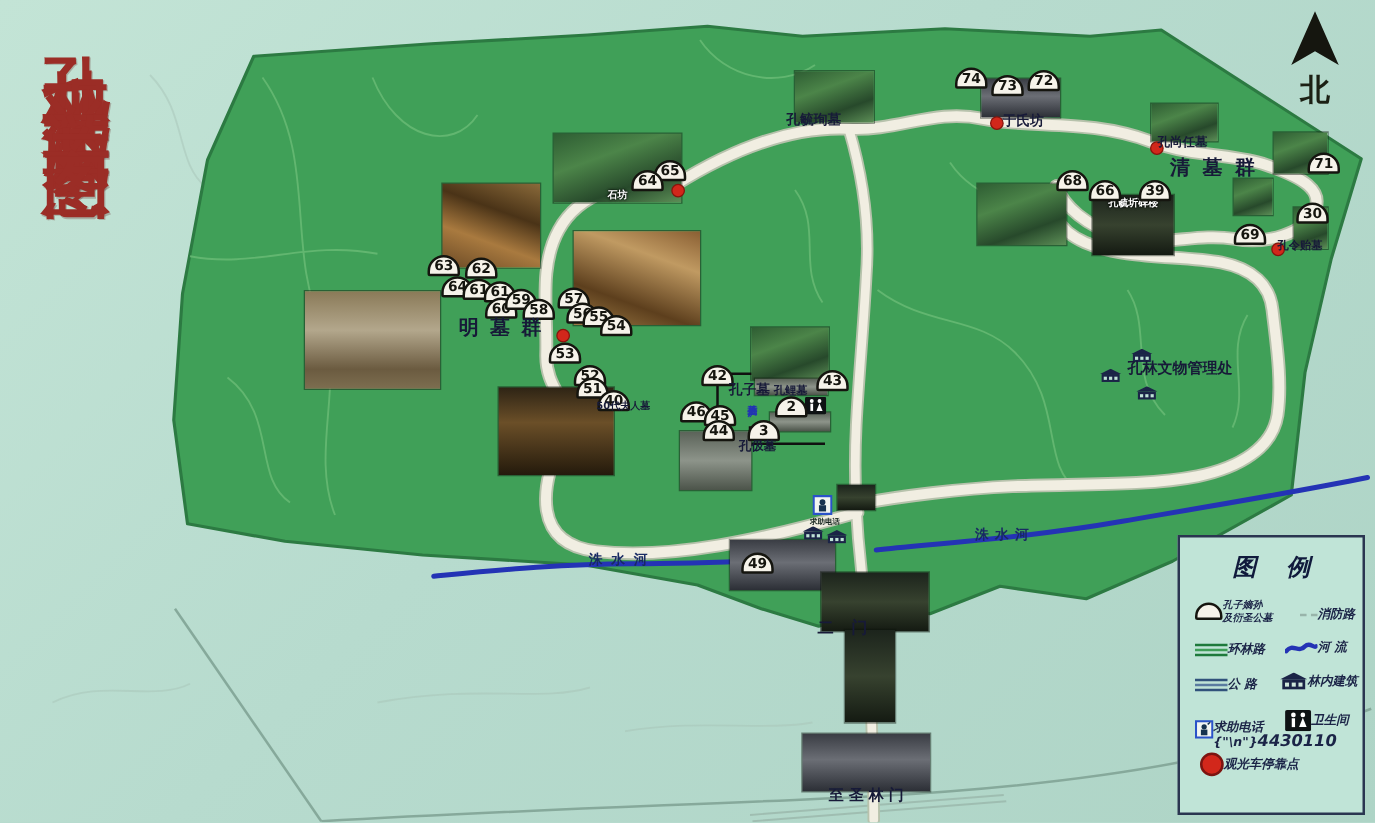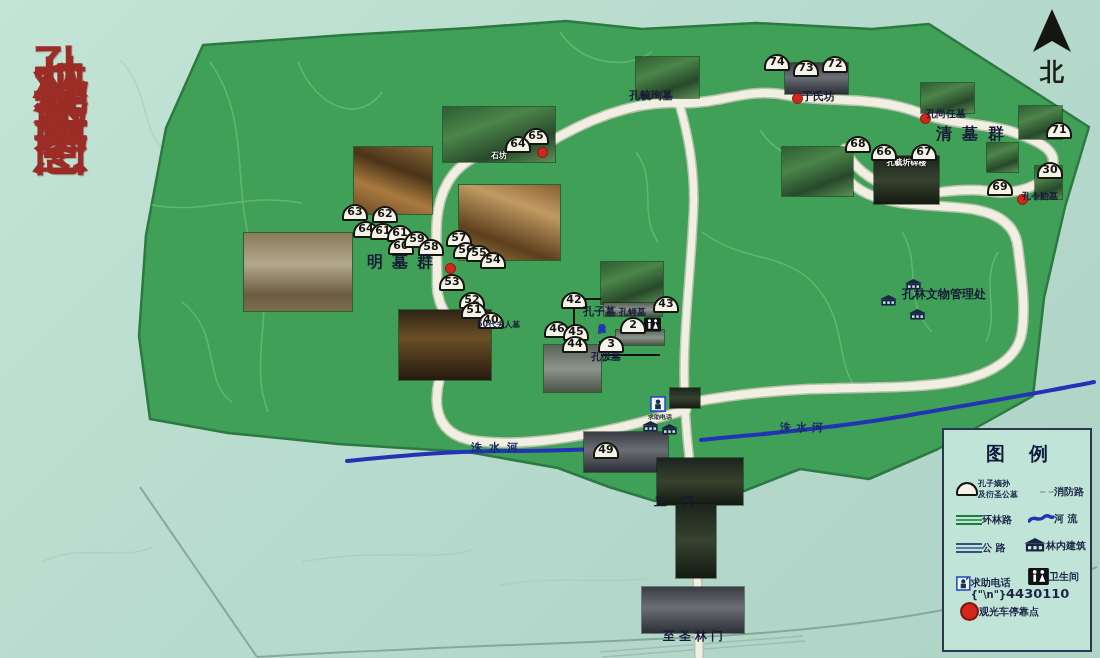--- a/index.html
+++ b/index.html
@@ -20,32 +20,32 @@
   .p-stone{background:linear-gradient(180deg,#8a7a58,#b3a78c 40%,#6b5b40 80%,#7d6e50),radial-gradient(circle at 25% 72%,#ece8da 5px,transparent 6px);}
   .p-dark{background:linear-gradient(180deg,#1c241c,#37422f 50%,#141a12);}
   .p-darkautumn{background:linear-gradient(180deg,#2e2415,#6b4f28 40%,#241a0c);}
   .p-grey{background:linear-gradient(180deg,#5a6258,#8d948a 50%,#4c544a);}
   .p-gate{background:linear-gradient(180deg,#3a3d44,#6b6e75 45%,#2c2f36);}
   .photo-cap{position:absolute;left:0;right:0;bottom:1px;color:#fff;font-size:8px;font-weight:bold;text-align:center;
     text-shadow:0 0 2px #000,0 0 2px #000;white-space:nowrap;}
   .photo-cap.top{bottom:auto;top:1px;}
   
   .marker{position:absolute;width:26px;height:17px;box-sizing:border-box;background:#f6f3ea;border:2px solid #15150f;
-    border-radius:13px 13px 2px 2px;display:flex;align-items:flex-start;justify-content:center;}
+    border-radius:13px 13px 2px 2px;display:flex;align-items:center;justify-content:center;}
   .marker span{font-size:11px;line-height:12px;font-weight:bold;color:#15150f;font-family:"DejaVu Sans",sans-serif;}
   
   .stop{position:absolute;width:9px;height:9px;border-radius:50%;background:#d2271b;border:1px solid #87140c;box-sizing:content-box;}
   
   .map-label{position:absolute;font-weight:bold;color:#171a38;white-space:nowrap;}
   .map-label.vert{writing-mode:vertical-rl;text-orientation:upright;}
   
   .mini{position:absolute;}
   
   .legend{position:absolute;left:942px;top:428px;width:150px;height:224px;background:#c0e4d7;border:2px solid #2a3550;
-    box-sizing:border-box;color:#1b2447;}
+    box-sizing:border-box;color:#1b2447;font-style:italic;}
   .legend-title{text-align:center;margin-top:11px;font-size:19px;font-weight:bold;letter-spacing:24px;padding-left:24px;color:#101a3c;}
   .lg-item{position:absolute;display:flex;align-items:center;gap:0;font-size:10px;font-weight:bold;white-space:pre-line;line-height:11px;}
   .lg-dome{width:22px;height:14px;box-sizing:border-box;background:#f6f3ea;border:2px solid #15150f;border-radius:11px 11px 2px 2px;flex:none;}
   .lg-lines{display:flex;flex-direction:column;gap:2px;width:26px;flex:none;}
   .lg-lines i{display:block;height:2px;}
   .lg-stop{width:15px;height:15px;border-radius:50%;background:#d2271b;border:2px solid #7c1410;flex:none;}
   .lg-dash{width:14px;border-top:2px dashed #8fa9a0;flex:none;opacity:.8;}
   .lg-sub{font-size:13px;font-weight:bold;}
 </style>
 </head>
@@ -109,21 +109,21 @@
 
     <g stroke="#2433b5" stroke-width="4" fill="none" stroke-linecap="round">
       <path d="M 347,461 C 400,456 450,451 505,451 C 545,451 600,449 641,447"></path>
       <path d="M 701,440 C 760,434 830,429 898,417 C 968,405 1040,393 1094,382"></path>
     </g>
 
     <path d="M 1052,9 L 1071,52 L 1052,41 L 1033,52 Z" fill="#15160f"></path>
   </svg>
 
   <div id="map-layer" style="position:absolute;inset:0;">
-      <div class="photo p-green" style="left: 443px; top: 107px; width: 102px; height: 55px; padding-left: 10px;">
+      <div class="photo p-green" style="left: 443px; top: 107px; width: 102px; height: 55px;">
         <span class="photo-cap">石坊</span>
       </div>
       <div class="photo p-autumn" style="left: 354px; top: 147px; width: 78px; height: 67px;"></div>
       <div class="photo p-autumn2" style="left: 459px; top: 185px; width: 101px; height: 75px;"></div>
       <div class="photo p-stone" style="left: 244px; top: 233px; width: 108px; height: 78px;"></div>
       <div class="photo p-darkautumn" style="left: 399px; top: 310px; width: 92px; height: 70px;"></div>
       <div class="photo p-grey" style="left: 544px; top: 345px; width: 57px; height: 47px;"></div>
       <div class="photo p-green" style="left: 601px; top: 262px; width: 62px; height: 42px;"></div>
       <div class="photo p-grey" style="left: 604px; top: 303px; width: 58px; height: 13px;"></div>
       <div class="photo p-grey" style="left: 616px; top: 330px; width: 48px; height: 15px;"></div>
@@ -204,21 +204,21 @@
       <div class="marker" style="left: 505px; top: 136px;">
         <span>64</span>
       </div>
       <div class="marker" style="left: 845px; top: 136px;">
         <span>68</span>
       </div>
       <div class="marker" style="left: 871px; top: 144px;">
         <span>66</span>
       </div>
       <div class="marker" style="left: 911px; top: 144px;">
-        <span>67</span>
+        <span>39</span>
       </div>
       <div class="marker" style="left: 1046px; top: 122px;">
         <span>71</span>
       </div>
       <div class="marker" style="left: 1037px; top: 162px;">
         <span>30</span>
       </div>
       <div class="marker" style="left: 987px; top: 179px;">
         <span>69</span>
       </div>

